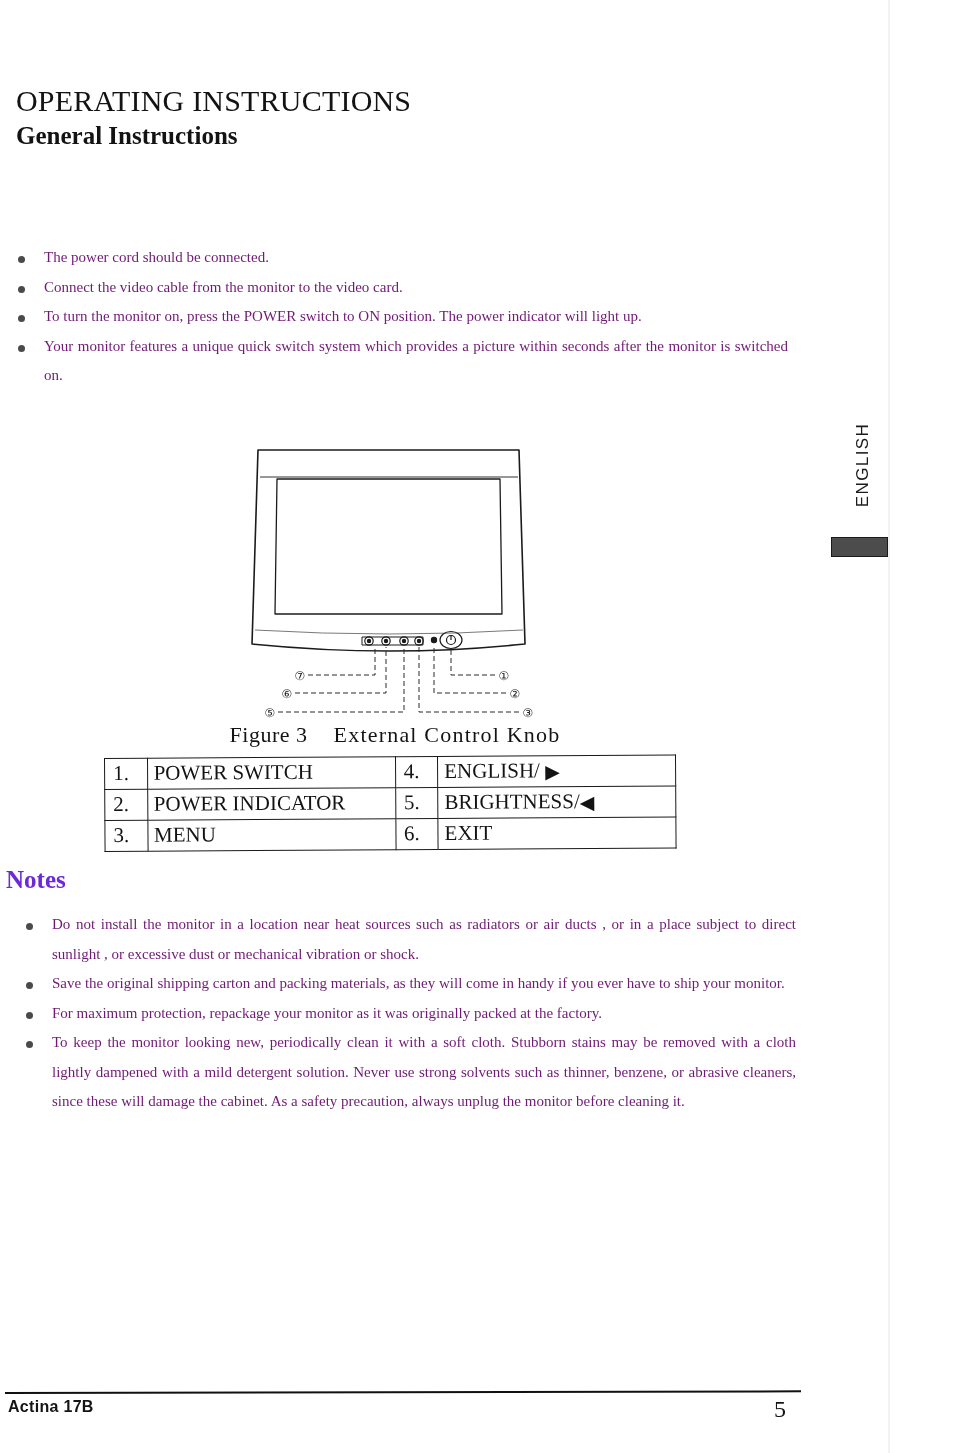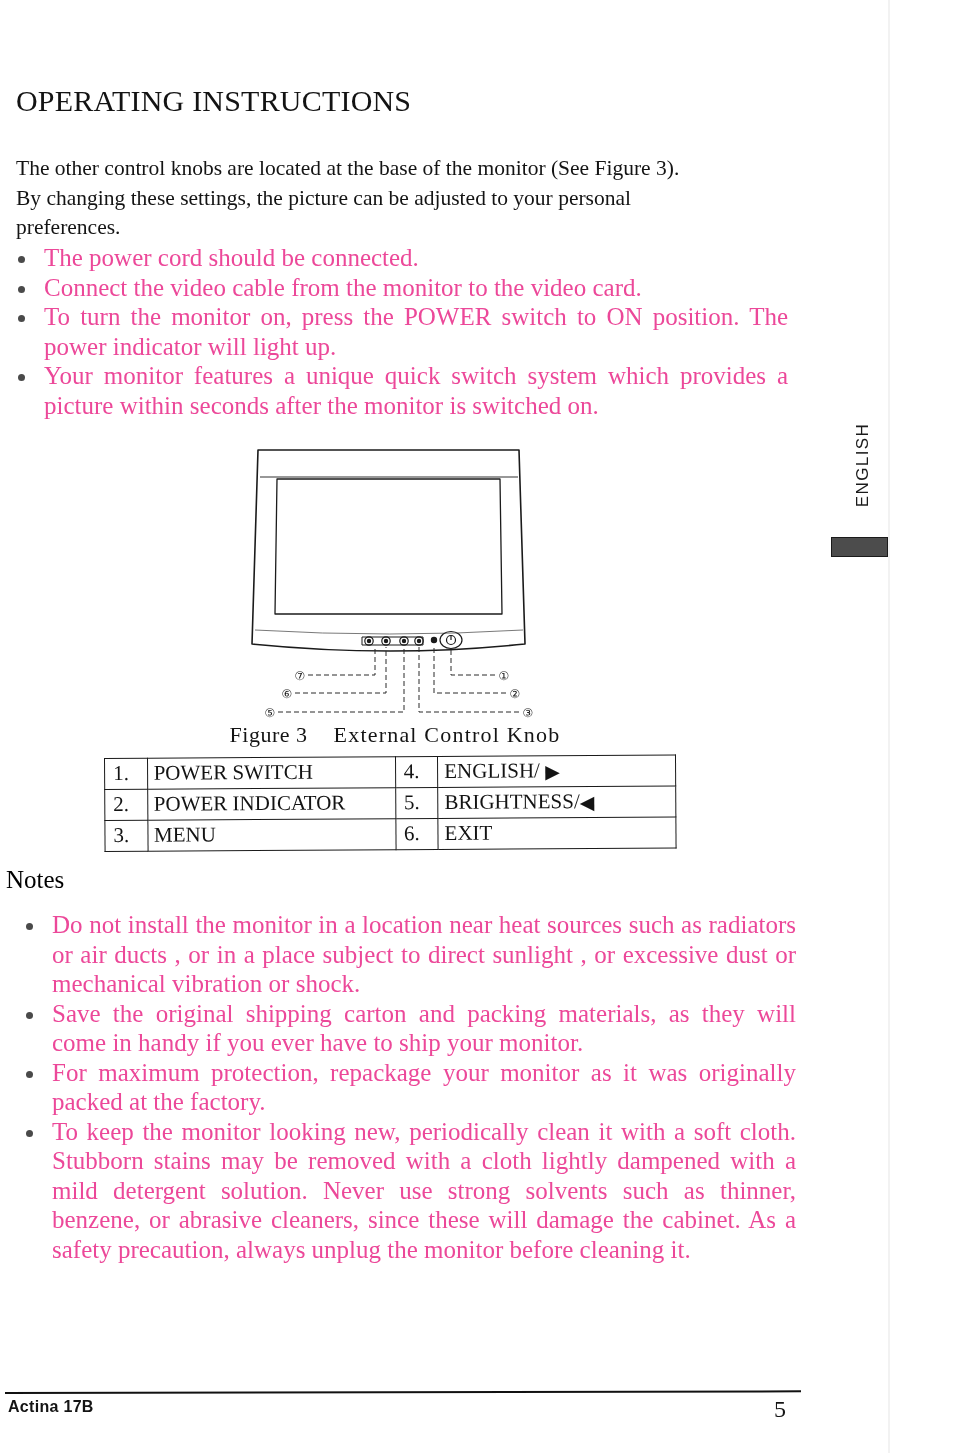--- a/index.html
+++ b/index.html
@@ -72,24 +72,24 @@
   
   ul.bul {
     list-style: none;
     margin: 0;
     padding: 0;
     position: absolute;
   }
   ul.bul > li {
     position: relative;
     padding-left: 28px;
-    font-size: 25px;
+    font-size: 15px;
     line-height: 29.5px;
     text-align: justify;
-    color: #ec4899;
+    color: #701a75;
     margin: 0 0 0 0;
   }
   ul.bul > li::before {
     content: "";
     position: absolute;
     left: 2px;
     top: 13px;
     width: 7px;
     height: 7px;
     border-radius: 50%;
@@ -106,22 +106,22 @@
     top: 910px;
     width: 772px;
   }
 
   
   .h-notes {
     position: absolute;
     left: 6px;
     top: 866px;
     font-size: 25px;
-    font-weight: normal;
-    color: #000000;
+    font-weight: bold;
+    color: #6d28d9;
   }
 
   
   .english-label {
     position: absolute;
     left: 798px;
     top: 400px;
     width: 130px;
     height: 130px;
     transform: rotate(-90deg);
@@ -225,26 +225,22 @@
   }
 </style>
 </head>
 <body>
 
 <div class="scan-edge"></div>
 
 <div class="page">
 
   <div class="h-main">OPERATING INSTRUCTIONS</div>
-
-  <div class="intro">
-    <span>The other control knobs  are located at the base of the monitor (See Figure 3).</span>
-    <span>By changing these settings, the picture can be adjusted to your personal</span>
-    <span>preferences.</span>
-  </div>
+  <div class="h-sub">General Instructions</div>
+
 
   <ul class="bul" id="list-general">
     <li><span>The power cord should be connected.</span></li>
     <li><span>Connect the video cable from the monitor to the video card.</span></li>
     <li><span>To turn the monitor on, press the POWER switch to ON position. The power indicator will light up.</span></li>
     <li><span>Your monitor features a unique quick switch system which provides a picture within seconds after the monitor is switched on.</span></li>
   </ul>
 
   <div class="english-label">ENGLISH</div>
   <div class="english-bar"></div>

